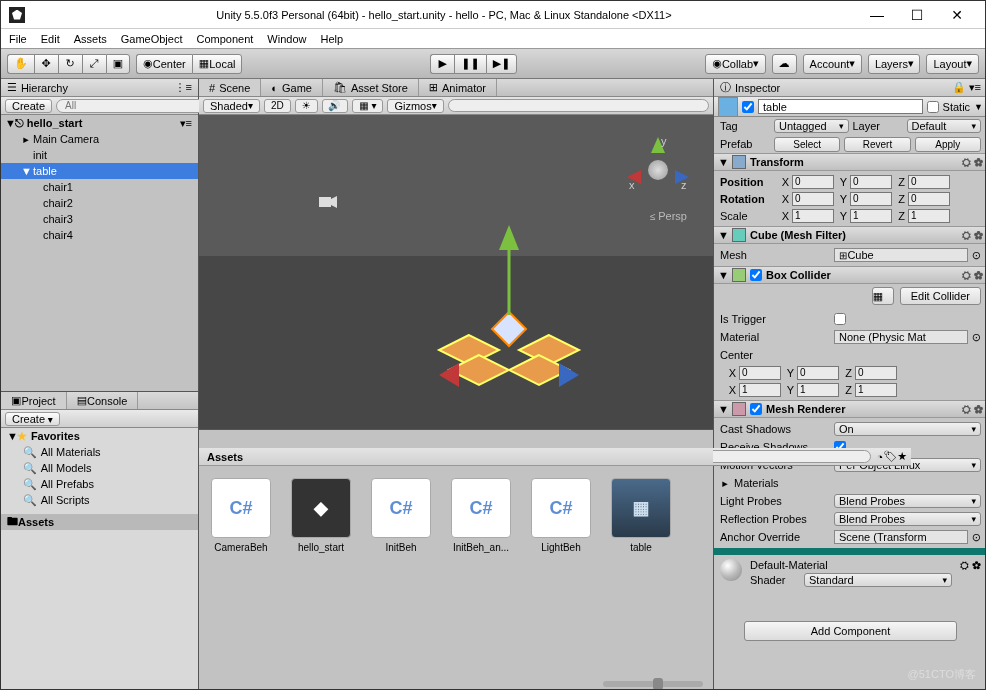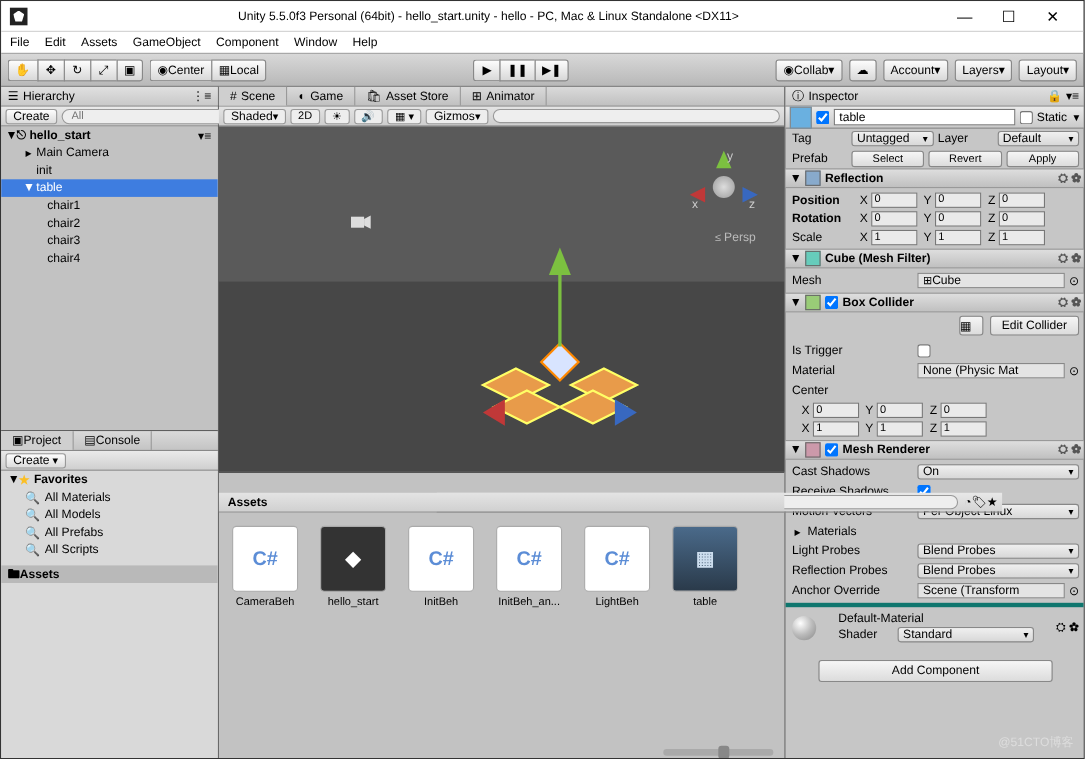--- a/index.html
+++ b/index.html
@@ -88,23 +88,23 @@
 .vec-row .plbl { width: 56px; font-weight: bold; }
 .vec-row .ax { width: 10px; text-align: right; }
 .vec-row input { width: 42px; height: 14px; border: 1px solid #777; font-size: 10px; padding: 0 2px; background: #eaeaea; }
 .prop-row { display: flex; align-items: center; height: 18px; gap: 4px; }
 .prop-row .plbl { width: 110px; }
 .prop-row .drop { flex: 1; height: 14px; border: 1px solid #888; background: linear-gradient(#f0f0f0, #d8d8d8); border-radius: 3px; font-size: 10px; padding: 0 4px; display: flex; align-items: center; justify-content: space-between; cursor: pointer; }
 .prop-row .objfield { flex: 1; height: 14px; border: 1px solid #888; background: #e4e4e4; font-size: 10px; padding: 0 4px; display: flex; align-items: center; cursor: pointer; }
 .prop-row input[type=checkbox] { margin: 0; }
 .edit-collider-btn { display: flex; align-items: center; justify-content: flex-end; padding: 3px 6px; gap: 6px; }
 .edit-collider-btn .btn { height: 18px; border: 1px solid #888; background: linear-gradient(#f6f6f6, #dcdcdc); border-radius: 3px; padding: 0 10px; display: flex; align-items: center; cursor: pointer; }
-.material-row { display: flex; align-items: center; padding: 4px 6px; gap: 20px; border-top: 4px solid #0f766e; }
+.material-row { display: flex; padding: 4px 6px; gap: 8px; border-top: 7px solid #0f766e; }
 .material-row .sphere { width: 22px; height: 22px; border-radius: 50%; background: radial-gradient(circle at 35% 30%, #fff, #bbb, #888); }
-.add-comp { margin: 10px 30px; height: 20px; border: 1px solid #888; background: linear-gradient(#f6f6f6, #dcdcdc); border-radius: 3px; display: flex; align-items: center; justify-content: center; cursor: pointer; }
+.add-comp { margin: 28px 30px; height: 20px; border: 1px solid #888; background: linear-gradient(#f6f6f6, #dcdcdc); border-radius: 3px; display: flex; align-items: center; justify-content: center; cursor: pointer; }
 .watermark { position: absolute; bottom: 8px; right: 10px; color: #ddd; font-size: 11px; }
 input[type=checkbox] { width: 12px; height: 12px; }
 .tri { font-size: 9px; }
 </style>
 </head>
 <body>
 
 <div class="titlebar">
   <div class="logo"></div>
   <div class="title">Unity 5.5.0f3 Personal (64bit) - hello_start.unity - hello - PC, Mac &amp; Linux Standalone &lt;DX11&gt;</div>
@@ -344,21 +344,21 @@
     <div class="insp-row">
       <span class="lbl">Prefab</span>
       <div class="btn">Select</div>
       <div class="btn">Revert</div>
       <div class="btn">Apply</div>
     </div>
 
     <div class="comp-head">
       <span class="fold">▼</span>
         <span class="cicon" style="background:#8ac"></span>
-      <span>Reflection</span>
+      <span>Transform</span>
       <span class="gear">⛭ ✿</span>
     </div>
     <div class="comp-body">
       <div class="vec-row">
           <span class="plbl">Position</span>
           <span class="ax">X</span>
           <input value="0" style="">
           <span class="ax">Y</span>
           <input value="0" style="">
           <span class="ax">Z</span>

